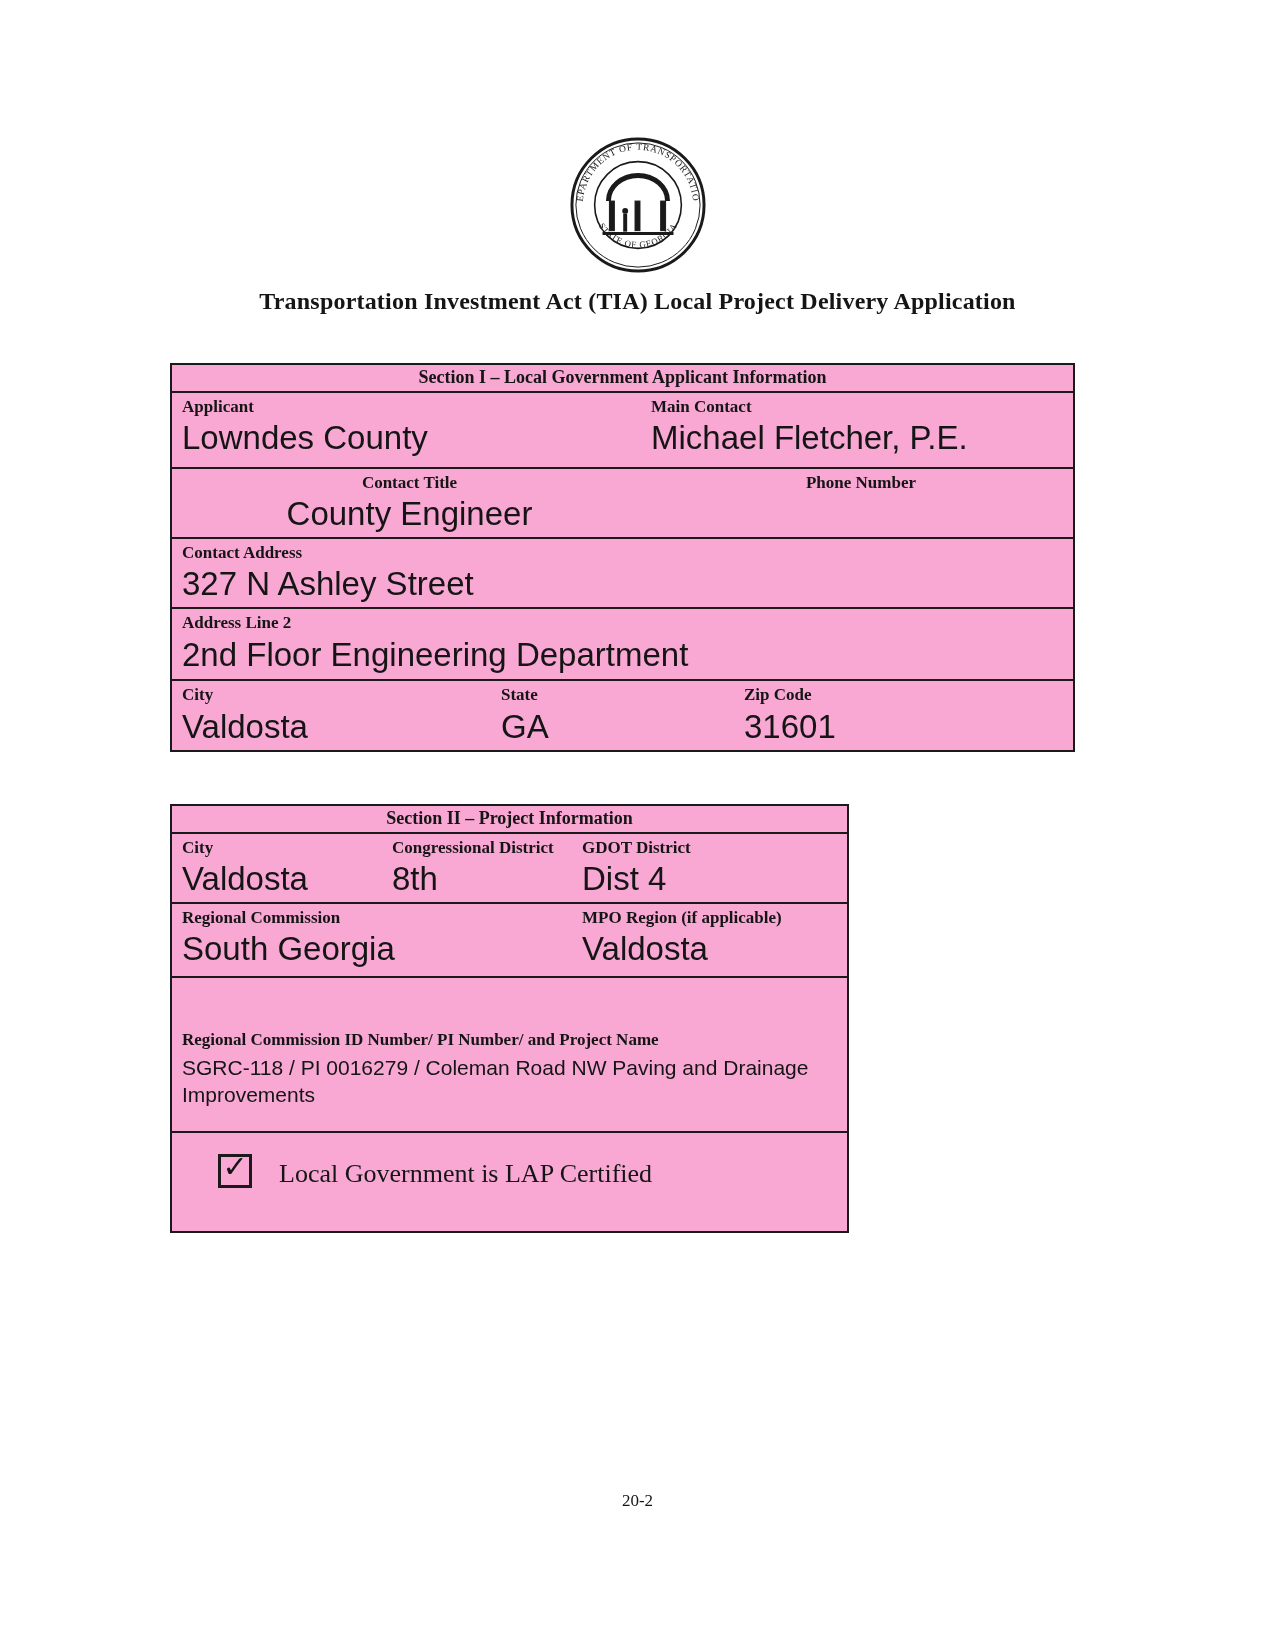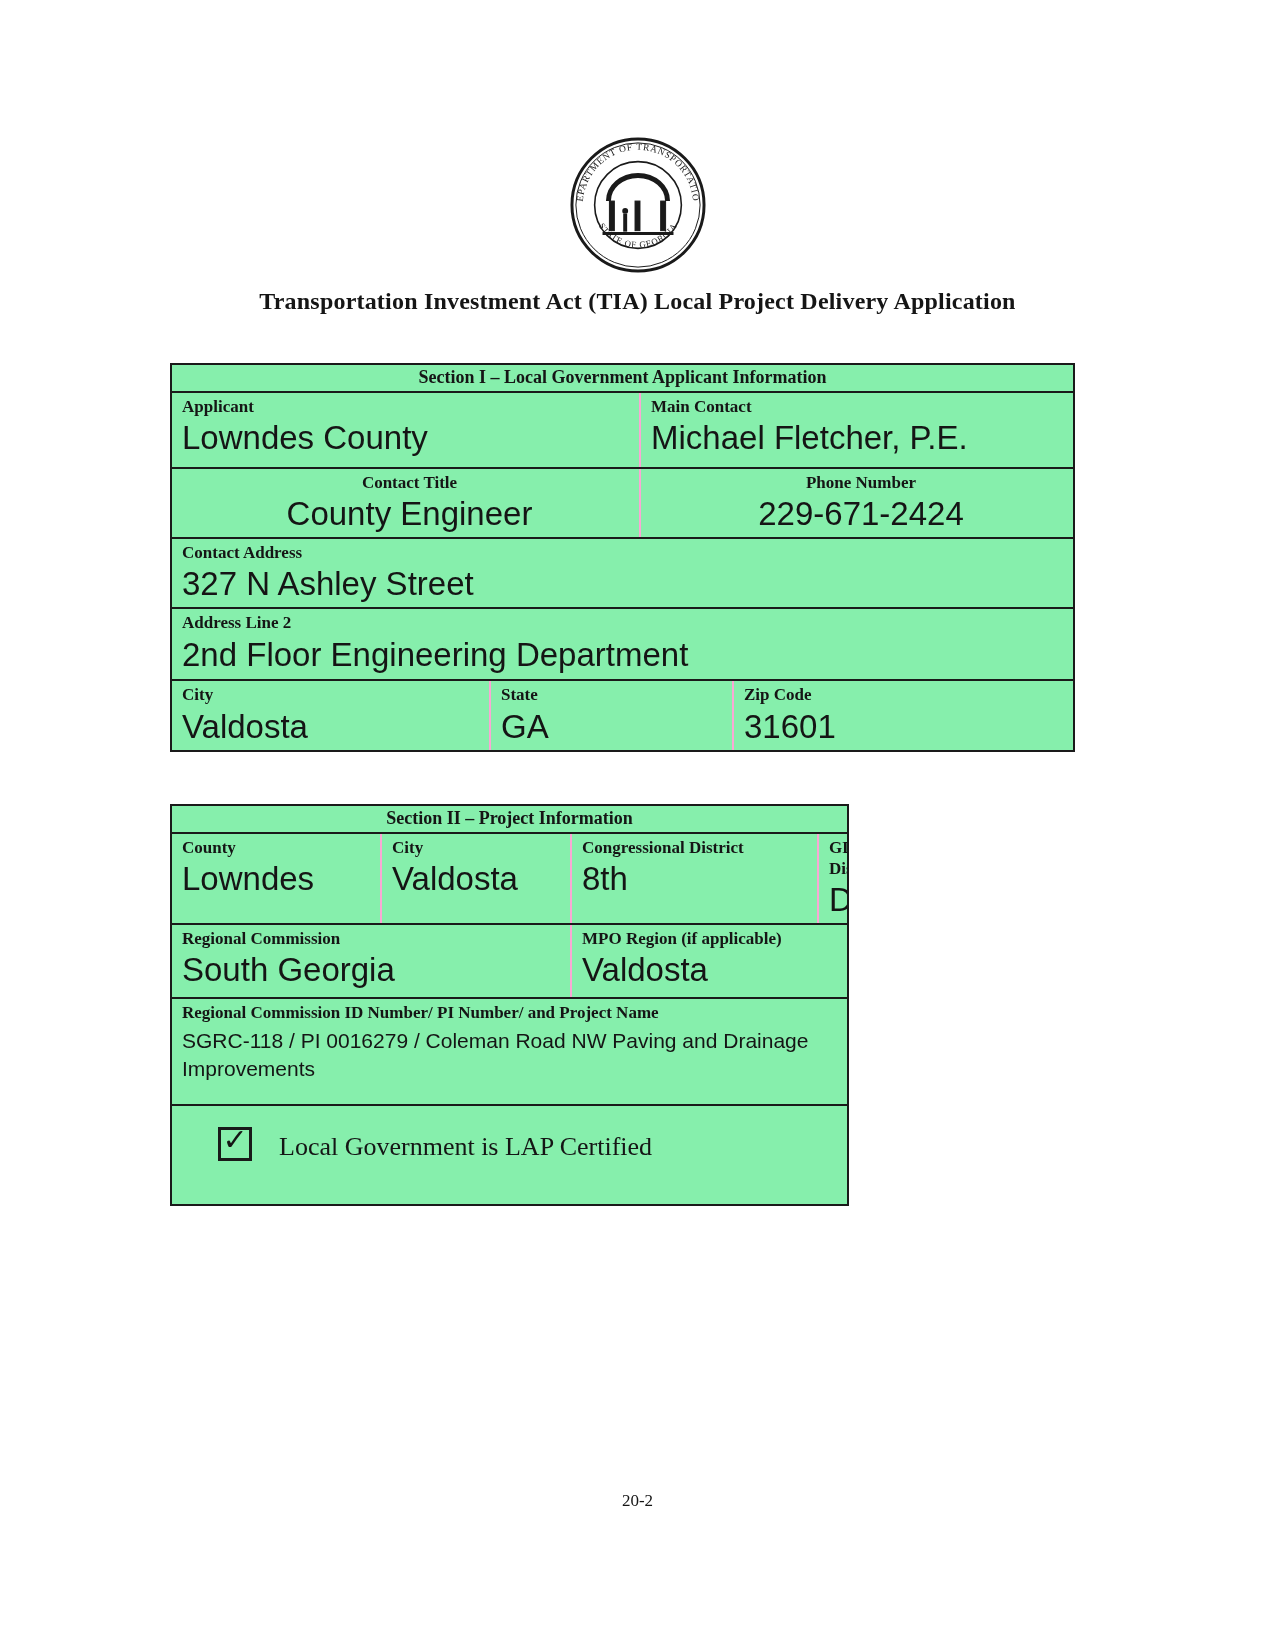--- a/index.html
+++ b/index.html
@@ -21,21 +21,21 @@
     text-align:center;
     font-weight:bold;
     font-size:24px;
     letter-spacing:0.2px;
     font-family:"Liberation Serif", serif;
   }
   
   .tbl {
     border:2px solid #1a1a1a;
     box-sizing:border-box;
-    background:#86efac;
+    background:#f9a8d4;
   }
   .tbl-1 { margin:48px 0 0 170px; width:905px; }
   .tbl-2 { margin:52px 0 0 170px; width:679px; }
   .tr { display:grid; box-sizing:border-box; }
   .tr + .tr { border-top:2px solid #1a1a1a; }
   .td { box-sizing:border-box; padding:3px 2px 4px 10px; overflow:hidden; }
   .td + .td { border-left:2px solid #f9a8d4; }
   .hdr {
     text-align:center;
     font-weight:bold;
@@ -63,21 +63,21 @@
   }
   
   .r-applicant .td { min-height:74px; }
   .r-title .td     { min-height:68px;text-align:center; }
   .r-addr .td      { min-height:66px; }
   .r-addr2 .td     { min-height:70px; }
   .r-city .td      { min-height:64px; }
   
   .r2-county .td   { min-height:68px; }
   .r2-rc .td       { min-height:72px; }
-  .r2-id .td       { min-height:105px; }
+  .r2-id .td       { min-height:105px;margin-top:48px; }
   .r2-lap .td      { min-height:98px; }
   
   .cols-2 { grid-template-columns:467px 1fr; }
   .cols-3 { grid-template-columns:317px 243px 1fr; }
   .cols-4 { grid-template-columns:208px 190px 247px 1fr; }
   .cols-rc { grid-template-columns:398px 1fr; }
   
   .lap-row-inner {
     display:flex; align-items:flex-start;
     padding:18px 0 0 36px;
@@ -158,21 +158,20 @@
         <div class="val">Michael Fletcher, P.E.</div>
       </div>
     </div>
     <div class="tr cols-2 r-title">
       <div class="td">
         <div class="lbl">Contact Title</div>
         <div class="val">County Engineer</div>
       </div>
       <div class="td">
         <div class="lbl">Phone Number</div>
-        <div class="val">229-671-2424</div>
       </div>
     </div>
     <div class="tr r-addr">
       <div class="td">
         <div class="lbl">Contact Address</div>
         <div class="val">327 N Ashley Street</div>
       </div>
     </div>
     <div class="tr r-addr2">
       <div class="td">
@@ -194,24 +193,20 @@
         <div class="val">31601</div>
       </div>
     </div>
   </div>
 
   <div class="tbl tbl-2">
     <div class="tr">
       <div class="td hdr">Section II – Project Information</div>
     </div>
     <div class="tr cols-4 r2-county">
-      <div class="td">
-        <div class="lbl">County</div>
-        <div class="val">Lowndes</div>
-      </div>
       <div class="td">
         <div class="lbl">City</div>
         <div class="val">Valdosta</div>
       </div>
       <div class="td">
         <div class="lbl">Congressional District</div>
         <div class="val">8th</div>
       </div>
       <div class="td">
         <div class="lbl">GDOT District</div>

